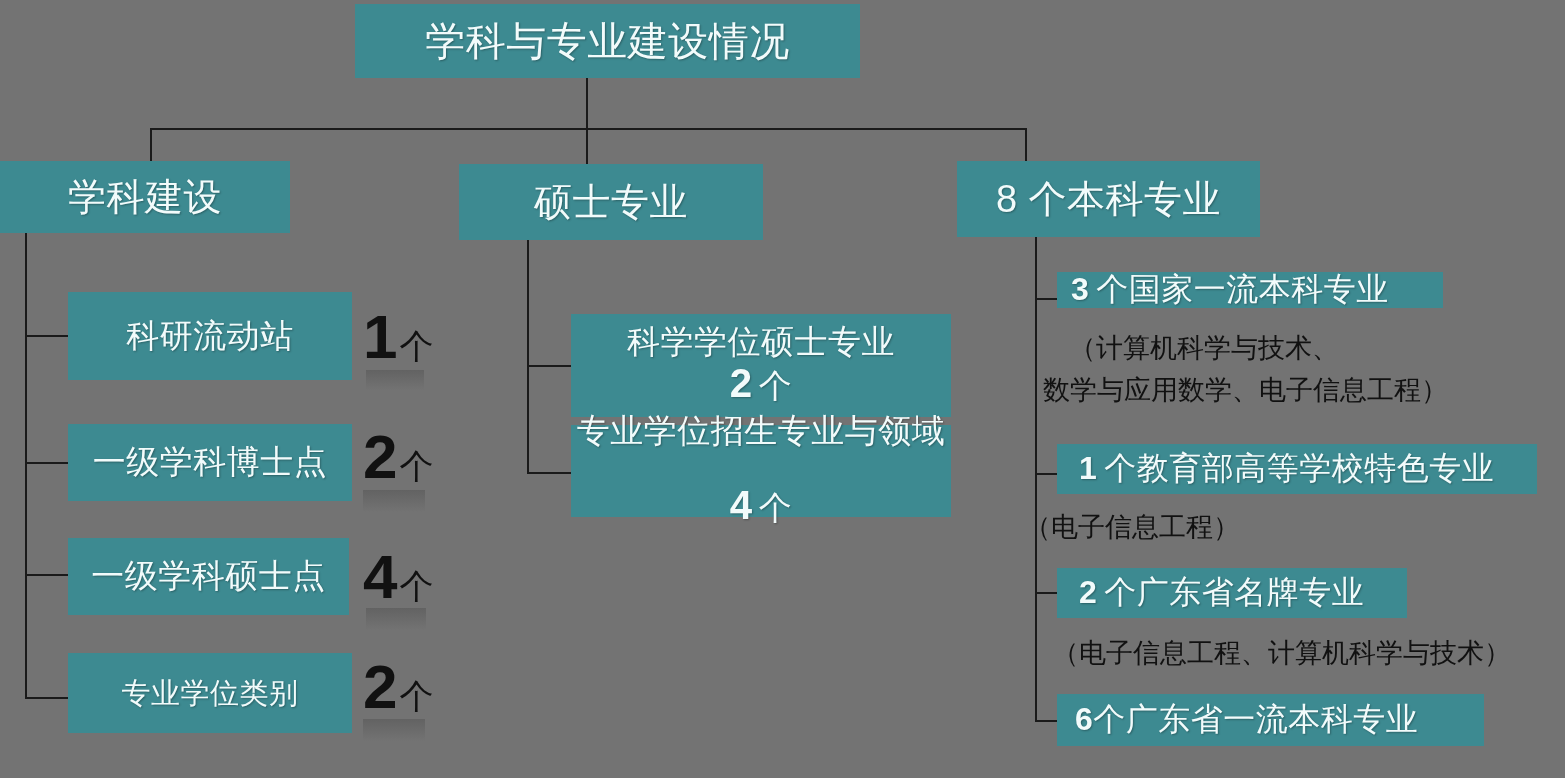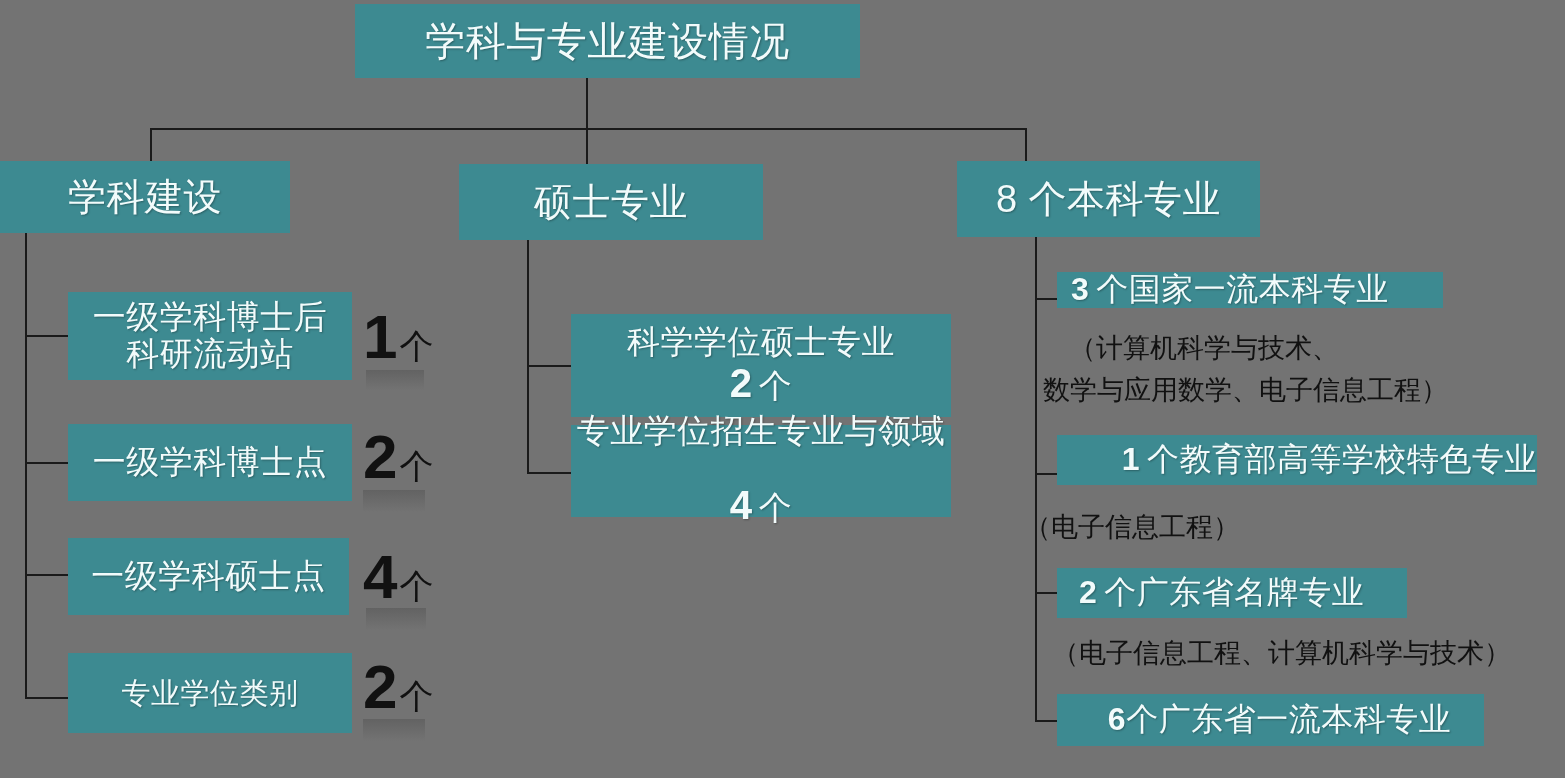--- a/index.html
+++ b/index.html
@@ -117,21 +117,20 @@
   </div>
 
   <div class="line vline" style="left:25px; top:233px; width:2px; height:466px;"></div>
 
   <div class="line hline" style="left:25px; top:335px; width:45px; height:2px;"></div>
   <div class="line hline" style="left:25px; top:462px; width:45px; height:2px;"></div>
   <div class="line hline" style="left:25px; top:574px; width:45px; height:2px;"></div>
   <div class="line hline" style="left:25px; top:697px; width:45px; height:2px;"></div>
 
   <div class="box" style="left:68px; top:292px; width:284px; height:88px; font-size:33px;">
-    <span class="bline">一级学科博士后</span>
     <span class="bline">科研流动站</span>
   </div>
   <div class="count" style="left:363px; top:306px;">
     <span class="num">1</span>
     <span class="unit">个</span>
   </div>
   <div class="reflection" style="left:366px; top:370px; width:58px; height:20px;"></div>
 
   <div class="box" style="left:68px; top:424px; width:284px; height:77px; font-size:33px;">
     <span class="bline">一级学科博士点</span>
@@ -193,33 +192,33 @@
   <div class="line hline" style="left:1035px; top:720px; width:24px; height:2px;"></div>
 
   <div class="box left-al" style="left:1057px; top:272px; width:386px; height:36px; font-size:32px; padding-left:14px;">
     <span class="bline">
       <span class="lead">3</span><span style="margin-left:7px;">个</span><span>国家一流本科专业</span>
     </span>
   </div>
   <div class="caption" style="left:1069px; top:333px;">（计算机科学与技术、</div>
   <div class="caption" style="left:1043px; top:375px;text-align:center;">数学与应用数学、电子信息工程）</div>
 
-  <div class="box left-al" style="left:1057px; top:435px; width:480px; height:50px; font-size:32px; padding-left:22px;align-items:flex-end;">
+  <div class="box left-al" style="left:1057px; top:444px; width:480px; height:50px; font-size:32px; padding-left:22px;">
     <span class="bline">
       <span class="lead">1</span><span style="margin-left:7px;">个</span><span>教育部高等学校特色专业</span>
     </span>
   </div>
   <div class="caption" style="left:1024px; top:512px;">（电子信息工程）</div>
 
   <div class="box left-al" style="left:1057px; top:568px; width:350px; height:50px; font-size:32px; padding-left:22px;">
     <span class="bline">
       <span class="lead">2</span><span style="margin-left:7px;">个</span><span>广东省名牌专业</span>
     </span>
   </div>
   <div class="caption" style="left:1052px; top:638px;">（电子信息工程、计算机科学与技术）</div>
 
-  <div class="box left-al" style="left:1057px; top:694px; width:427px; height:52px; font-size:32px; padding-left:18px;align-items:center;">
+  <div class="box left-al" style="left:1057px; top:694px; width:427px; height:52px; font-size:32px; padding-left:18px;">
     <span class="bline">
       <span class="lead">6</span><span>个</span><span>广东省一流本科专业</span>
     </span>
   </div>
 
 </div>
 
 </body></html>

